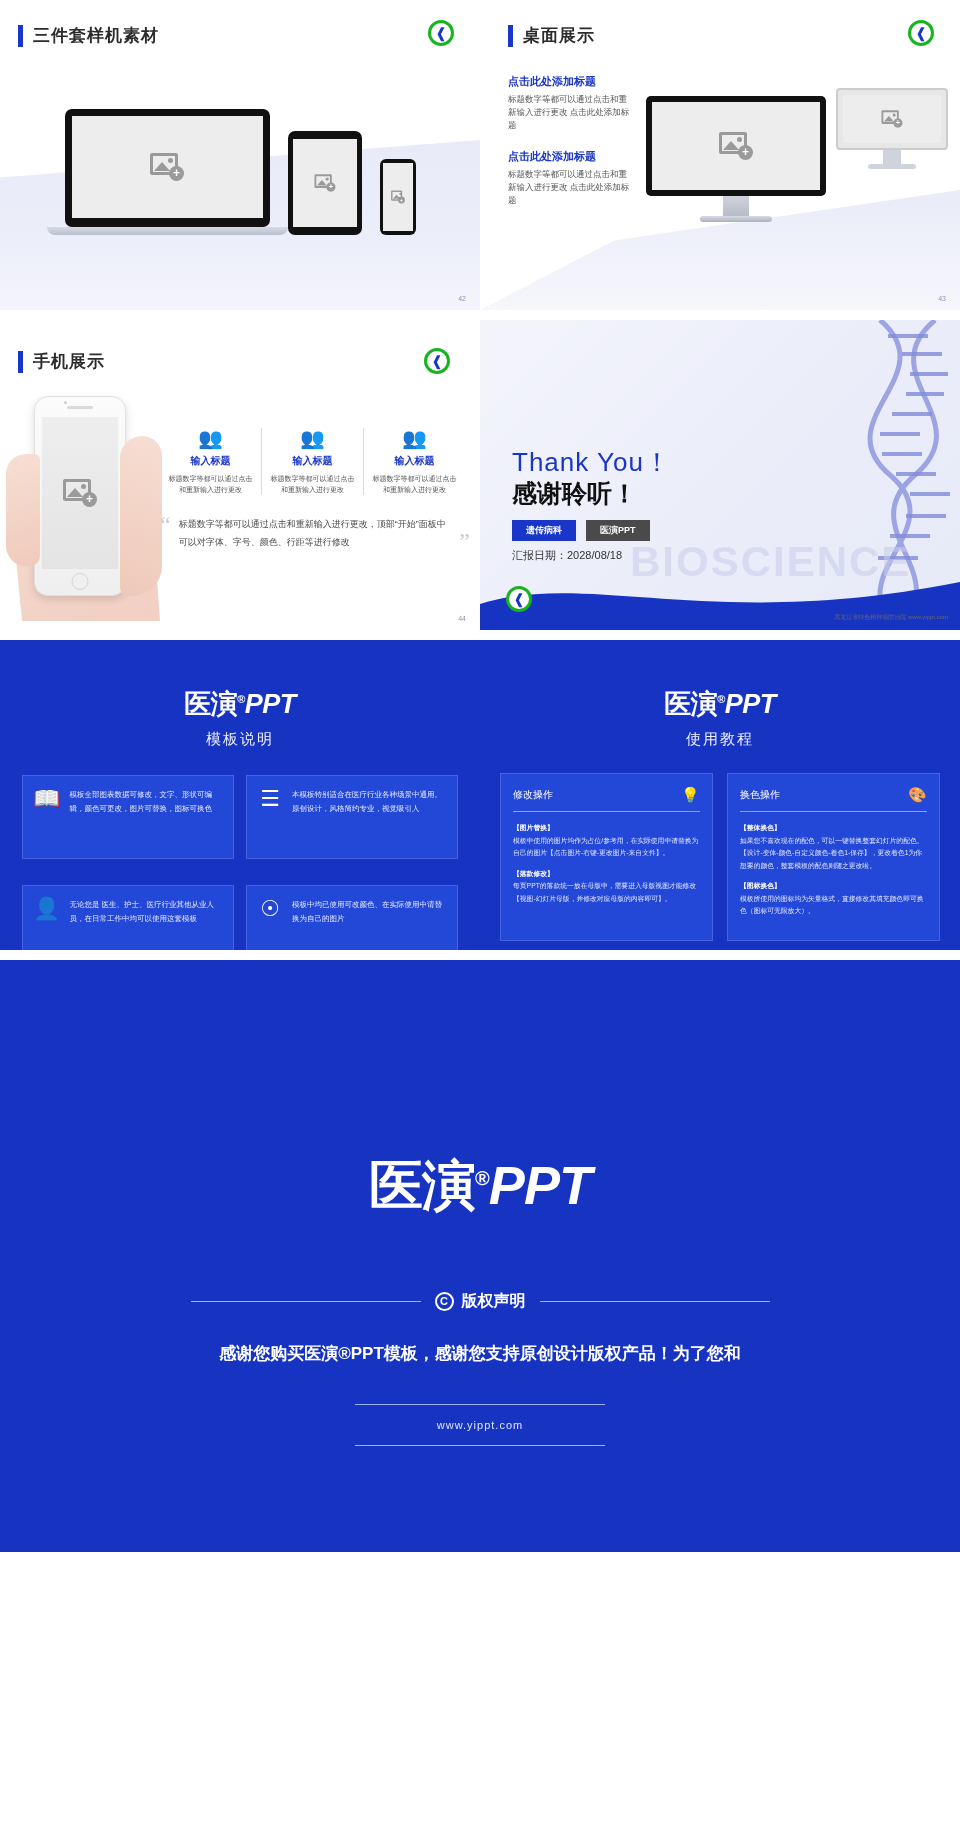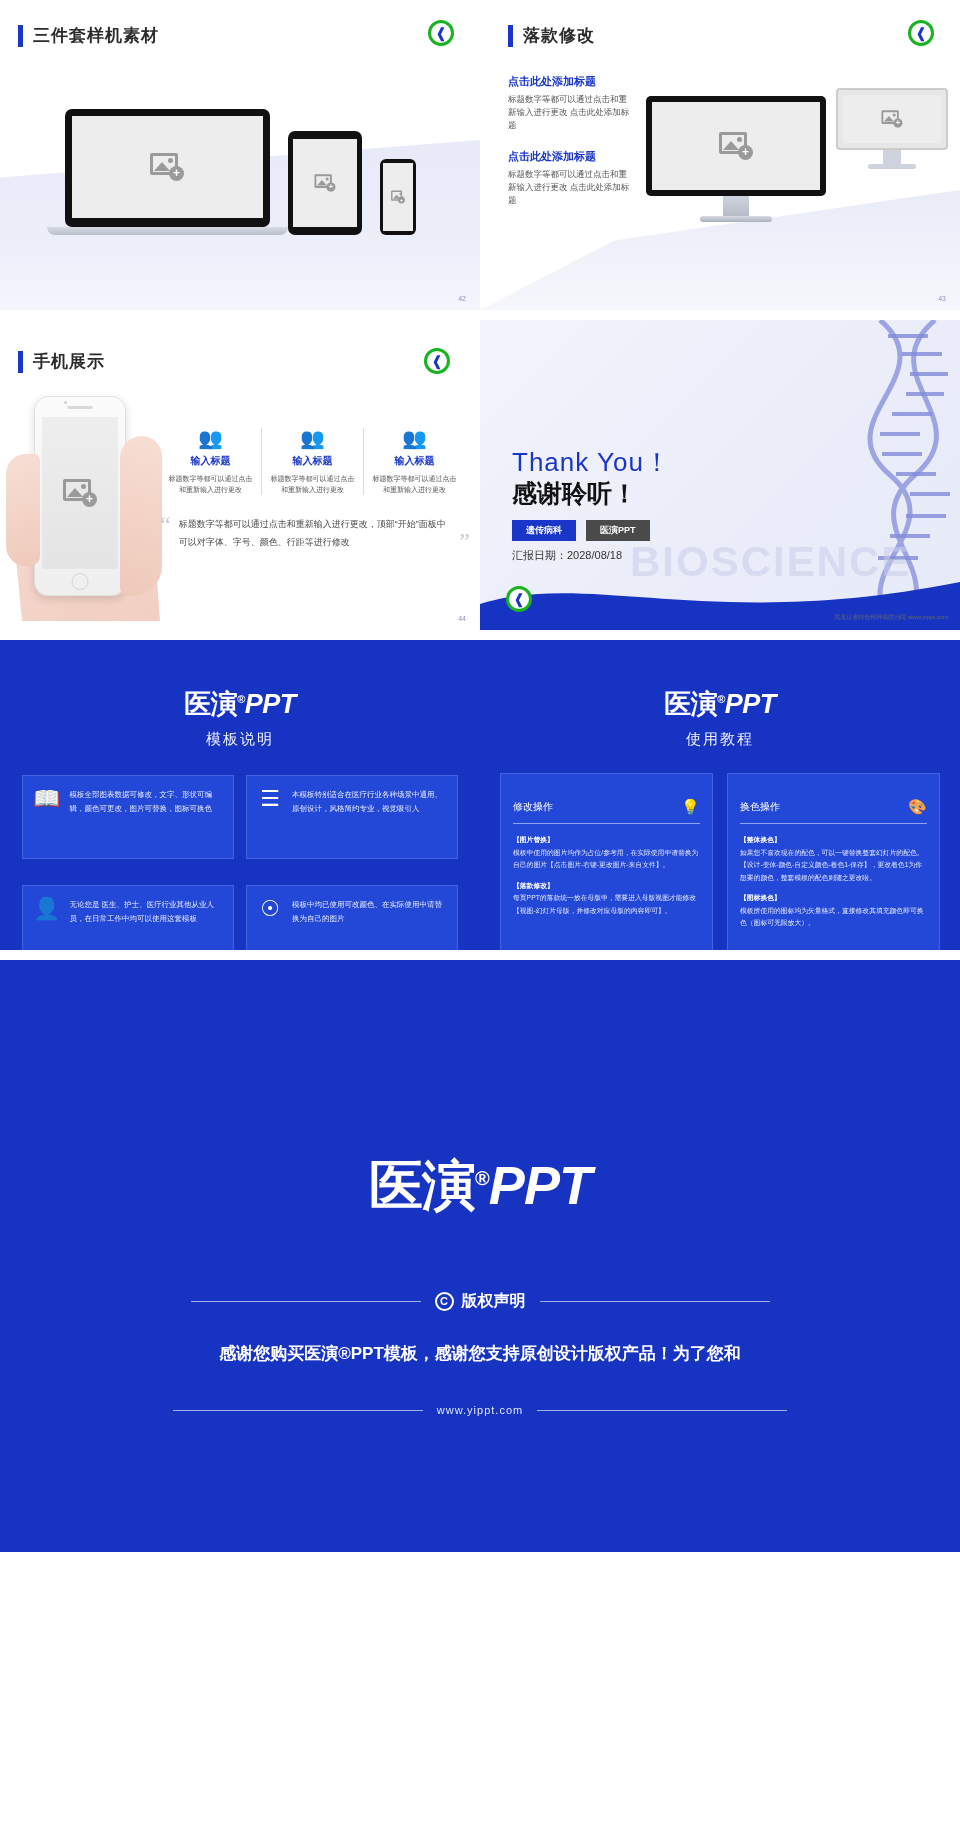--- a/index.html
+++ b/index.html
@@ -148,40 +148,40 @@
   .bs-logo .ppt { font-style:italic; }
   .bs-sub { text-align:center; font-size:15px; margin-top:8px; color:#eef0ff; letter-spacing:2px;}
   .bs-cards { display:flex; gap:12px; padding:26px 22px 0; }
   .bs-card { flex:1; background:#2347d6; border:1px solid #4563e0; padding:12px 10px; min-height:84px;
     display:flex; gap:9px; align-items:flex-start;}
   .bs-card .ic { font-size:22px; line-height:1; color:#fff; flex:0 0 26px; text-align:center;}
   .bs-card .tx { font-size:7.5px; line-height:1.85; color:#e8ecff;}
   .bs-rows { display:flex; gap:14px; padding:24px 20px 0; }
   .bs-col { flex:1; background:#2347d6; border:1px solid #4563e0; padding:12px 12px 14px;}
   .bs-colhead { display:flex; align-items:center; justify-content:space-between;
-    border-bottom:1px solid #8fa3ef; padding-bottom:7px; margin-bottom:10px;margin-top:12px;}
+    border-bottom:1px solid #8fa3ef; padding-bottom:7px; margin-bottom:10px;}
   .bs-colhead .h { font-size:10px; color:#fff; }
   .bs-colhead .hi { font-size:15px; }
   .bs-p { font-size:6.8px; line-height:1.85; color:#e4e9ff; margin-bottom:8px;}
   .bs-p b { color:#fff; }
 
   
   .final { width:960px; height:592px; background:#1733c2; color:#fff; position:relative;}
   .final .logo { text-align:center; padding-top:190px; font-size:54px; font-weight:bold;
     letter-spacing:-1px; }
   .final .logo sup { font-size:20px; vertical-align:super; }
   .final .logo .ppt { font-style:italic; }
   .final .cline { display:flex; align-items:center; justify-content:center; gap:14px; margin-top:68px;}
   .final .cline .rule { width:230px; height:1px; background:#9fb1f0; }
   .final .cline .ct { display:flex; align-items:center; gap:8px; font-size:16px; font-weight:bold;}
   .final .cico { width:19px; height:19px; border:2px solid #fff; border-radius:50%;
     font-size:11px; line-height:15px; text-align:center; font-weight:bold;}
   .final .body { text-align:center; font-size:17px; line-height:1.9; margin-top:26px;
     color:#fff; font-weight:bold;}
-  .final .urlline { display:flex; align-items:center; justify-content:center; gap:14px; margin-top:34px;}
+  .final .urlline { display:flex; align-items:center; justify-content:center; gap:14px; margin-top:34px;flex-direction:column;}
   .final .urlline .rule { width:250px; height:1px; background:#9fb1f0; }
   .final .urlline .u { font-size:11px; color:#dfe6ff; letter-spacing:1px;}
   .bottompad { height:145px; background:#fff; }
 </style>
 </head>
 <body>
 
 <div class="page">
 
   <div class="grid2">
@@ -237,21 +237,21 @@
           </div>
         </div>
       </div>
       <div class="pnum">42</div>
     </div>
 
     <div class="slide half s43">
       <div class="bgwave"></div>
       <div class="head sl-title">
         <span class="tbar"></span>
-        <span class="ttext">落款修改</span>
+        <span class="ttext">桌面展示</span>
       </div>
       <div class="badge">
         <div class="logo-badge">
           <span class="inner">❰</span>
         </div>
       </div>
 
       <div class="txtcol">
         <div>
           <div class="bt">点击此处添加标题</div>

